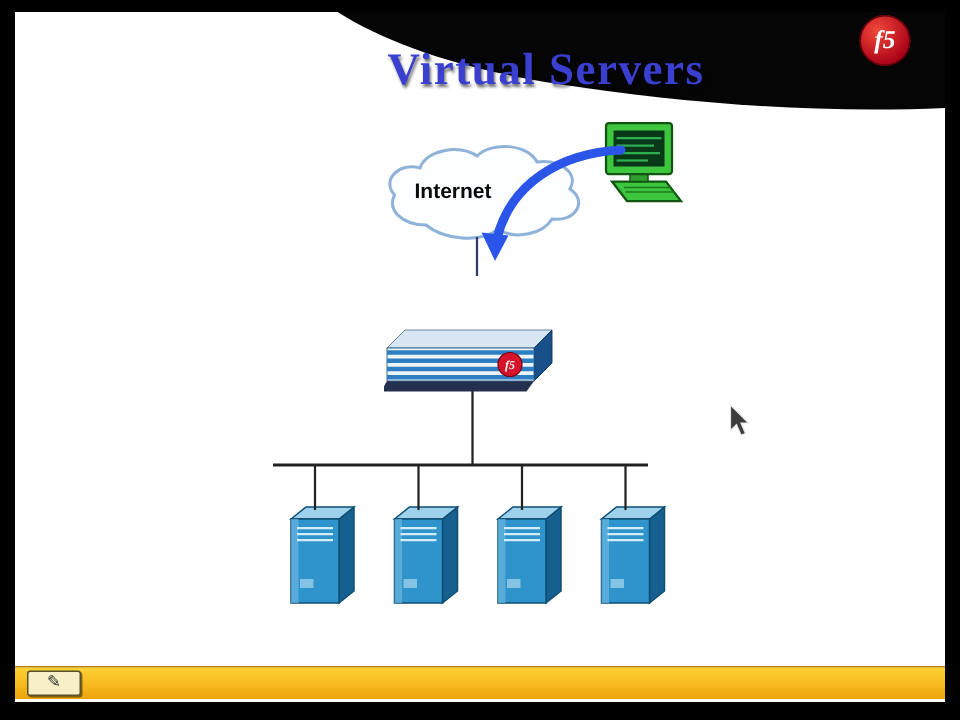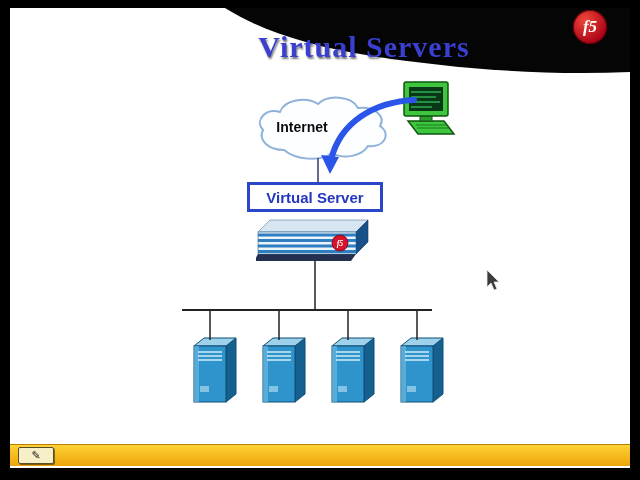--- a/index.html
+++ b/index.html
@@ -93,23 +93,20 @@
       <polygon points="311,147 329,149 320,166" fill="#2a55e8"></polygon>
       <line x1="305" y1="252" x2="305" y2="302" stroke="#222" stroke-width="1.5"></line>
       <line x1="172" y1="302" x2="422" y2="302" stroke="#222" stroke-width="2"></line>
       <line x1="200" y1="302" x2="200" y2="332" stroke="#222" stroke-width="1.5"></line>
       <line x1="269" y1="302" x2="269" y2="332" stroke="#222" stroke-width="1.5"></line>
       <line x1="338" y1="302" x2="338" y2="332" stroke="#222" stroke-width="1.5"></line>
       <line x1="407" y1="302" x2="407" y2="332" stroke="#222" stroke-width="1.5"></line>
       <polygon points="477,262 477,279 481,275 484,282 487,281 484,274 489,274" fill="#3c3c3c" stroke="#e8e8e8" stroke-width="0.8"></polygon>
     </svg>
 
-    <div class="vsbox">
-      <span>Virtual Server</span>
-    </div>
 
     <svg class="appliance" viewBox="0 0 120 52">
       <polygon points="2,42 100,42 95,49 -2,49" fill="#25304e"></polygon>
       <polygon points="14,8 112,8 100,20 2,20" fill="#d7e6f2" stroke="#5a7a9a" stroke-width="0.6"></polygon>
       <polygon points="100,20 112,8 112,30 100,42" fill="#18508a" stroke="#10365e" stroke-width="0.6"></polygon>
       <rect x="2" y="20" width="98" height="22" fill="#ecf5fb" stroke="#2a5a86" stroke-width="0.6"></rect>
       <rect x="2" y="21.5" width="98" height="3" fill="#2e7fc2"></rect>
       <rect x="2" y="27" width="98" height="3" fill="#2e7fc2"></rect>
       <rect x="2" y="32.5" width="98" height="3" fill="#2e7fc2"></rect>
       <rect x="2" y="38" width="98" height="3" fill="#2e7fc2"></rect>

